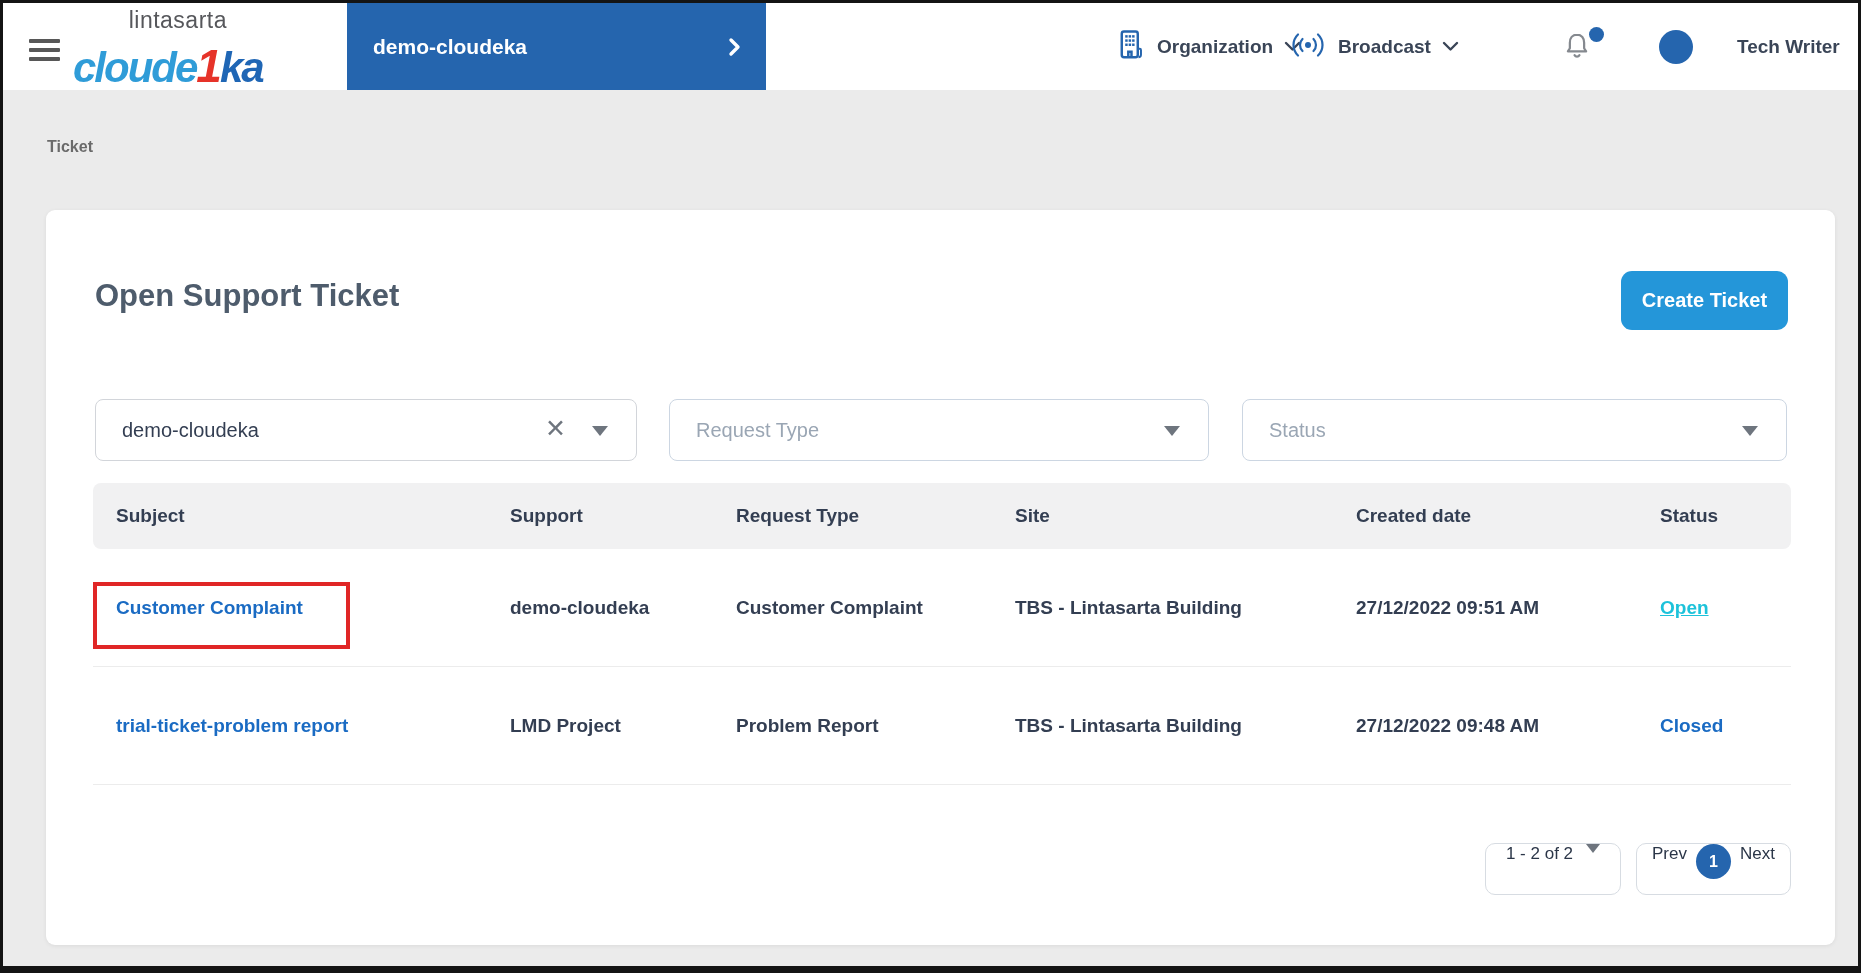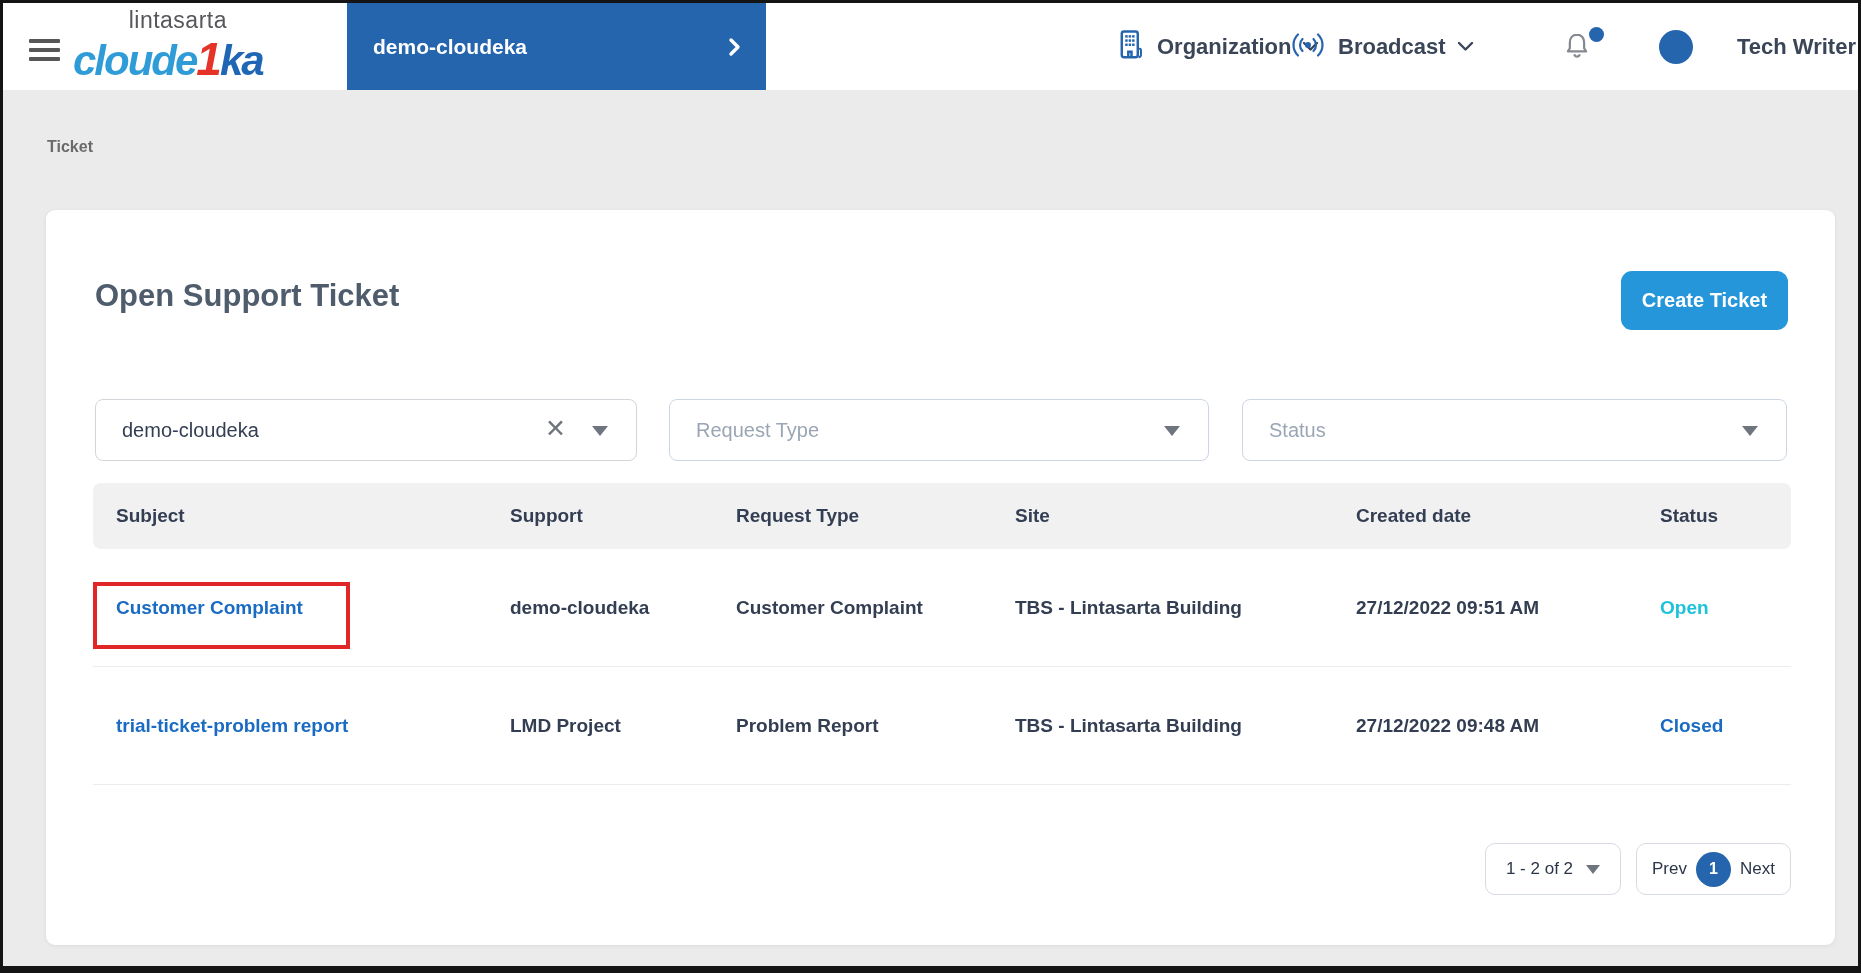--- a/index.html
+++ b/index.html
@@ -13,31 +13,31 @@
     font-family: "Liberation Sans", sans-serif;
   }
 
   
   .topbar { position:absolute; top:0; left:0; width:100%; height:87px; background:#fff; }
   .hamburger { position:absolute; left:26px; top:31px; width:31px; cursor:pointer; }
   .hamburger .bar { height:4px; background:#575757; margin:5px 0; border-radius:1px; }
 
   .logo { position:absolute; left:70px; top:6px; line-height:1; }
   .logo .tagline { display:block; font-size:23px; color:#56575b; margin-left:20px; letter-spacing:.5px;text-align:center; }
-  .logo .brand-name { display:block; font-size:42px; font-weight:800; font-style:italic; letter-spacing:-2px; margin-top:4px; }
+  .logo .brand-name { display:block; font-size:42px; font-weight:800; font-style:italic; letter-spacing:-2px; margin-top:11px; }
   .brand-name .np1 { color:#2f9cd8; }
   .brand-name .npa { color:#e63329; font-size:46px; }
   .brand-name .np2 { color:#1f66b5; }
 
   .proj-selector { position:absolute; left:344px; top:0; width:419px; height:87px; background:#2565ae; display:flex; align-items:center; cursor:pointer; }
   .proj-selector .plabel { color:#fff; font-size:21px; font-weight:700; margin-left:26px; }
   .proj-selector .chev-right { position:absolute; right:25px; top:34px; }
 
   .hgroup { position:absolute; top:0; height:87px; display:flex; align-items:center; gap:11px; cursor:pointer; }
-  .hgroup .hlabel { font-size:22px; font-weight:700; color:#3a4557; white-space:nowrap; }
+  .hgroup .hlabel { font-size:19px; font-weight:700; color:#3a4557; white-space:nowrap; }
   .g-org { left:1113px; }
   .g-broadcast { left:1286px; }
   .g-bell { left:1559px; }
   .g-user { left:1656px;gap:44px; }
 
   .bell-wrap { position:relative; width:30px; height:32px; }
   .notif-dot { position:absolute; right:-12px; top:-4px; width:15px; height:15px; border-radius:50%; background:#2565ae; }
   .avatar { width:34px; height:34px; border-radius:50%; background:#2565ae; }
 
   
@@ -65,21 +65,21 @@
   .grid6 { display:grid; grid-template-columns:394px 226px 279px 341px 304px 154px; align-items:center; }
   .thead { height:66px; background:#f1f1f2; border-radius:8px; }
   .th { padding-left:23px; font-size:19px; font-weight:700; color:#333e52; }
   .trow { height:118px; border-bottom:1px solid #ececec; }
   .td { padding-left:23px; font-size:19px; font-weight:700; color:#333e52; }
   .td.subject { color:#1a6bc3; cursor:pointer; }
 
   .highlight-box { position:absolute; left:47px; top:372px; width:257px; height:67px; border:4px solid #e02626; z-index:5; pointer-events:none; }
 
   
-  .pagebox { position:absolute; top:633px; height:52px; background:#fff; border:1px solid #d7dce2; border-radius:10px; display:flex; align-items:center; justify-content:center; cursor:pointer; }
+  .pagebox { position:absolute; top:633px; height:52px; background:#fff; border:1px solid #d7dce2; border-radius:10px; display:flex; justify-content:center; cursor:pointer; }
   .range-box { left:1439px; width:136px; gap:13px; }
   .range-label { font-size:17px; color:#2b3648; }
   .caret-sm { width:0; height:0; border-left:7px solid transparent; border-right:7px solid transparent; border-top:9px solid #6e757e; }
   .prevnext-box { left:1590px; width:155px; gap:9px; }
   .pn-label { font-size:17px; color:#2b3648; }
   .page-circle { width:35px; height:35px; border-radius:50%; background:#2565ae; color:#fff; font-size:16px; font-weight:700; display:flex; align-items:center; justify-content:center; }
 </style>
 </head>
 <body>
 
@@ -201,21 +201,21 @@
       <div class="th">Created date</div>
       <div class="th">Status</div>
     </div>
 
     <div class="trow grid6">
       <div class="td subject">Customer Complaint</div>
       <div class="td">demo-cloudeka</div>
       <div class="td">Customer Complaint</div>
       <div class="td">TBS - Lintasarta Building</div>
       <div class="td">27/12/2022 09:51 AM</div>
-      <div class="td" style="color: rgb(28, 194, 218);">Open</div>
+      <div class="td" style="color: rgb(28, 194, 218); text-decoration: underline;">Open</div>
     </div>
 
     <div class="trow grid6">
       <div class="td subject">trial-ticket-problem report</div>
       <div class="td">LMD Project</div>
       <div class="td">Problem Report</div>
       <div class="td">TBS - Lintasarta Building</div>
       <div class="td">27/12/2022 09:48 AM</div>
       <div class="td" style="color: rgb(26, 107, 195);">Closed</div>
     </div>

